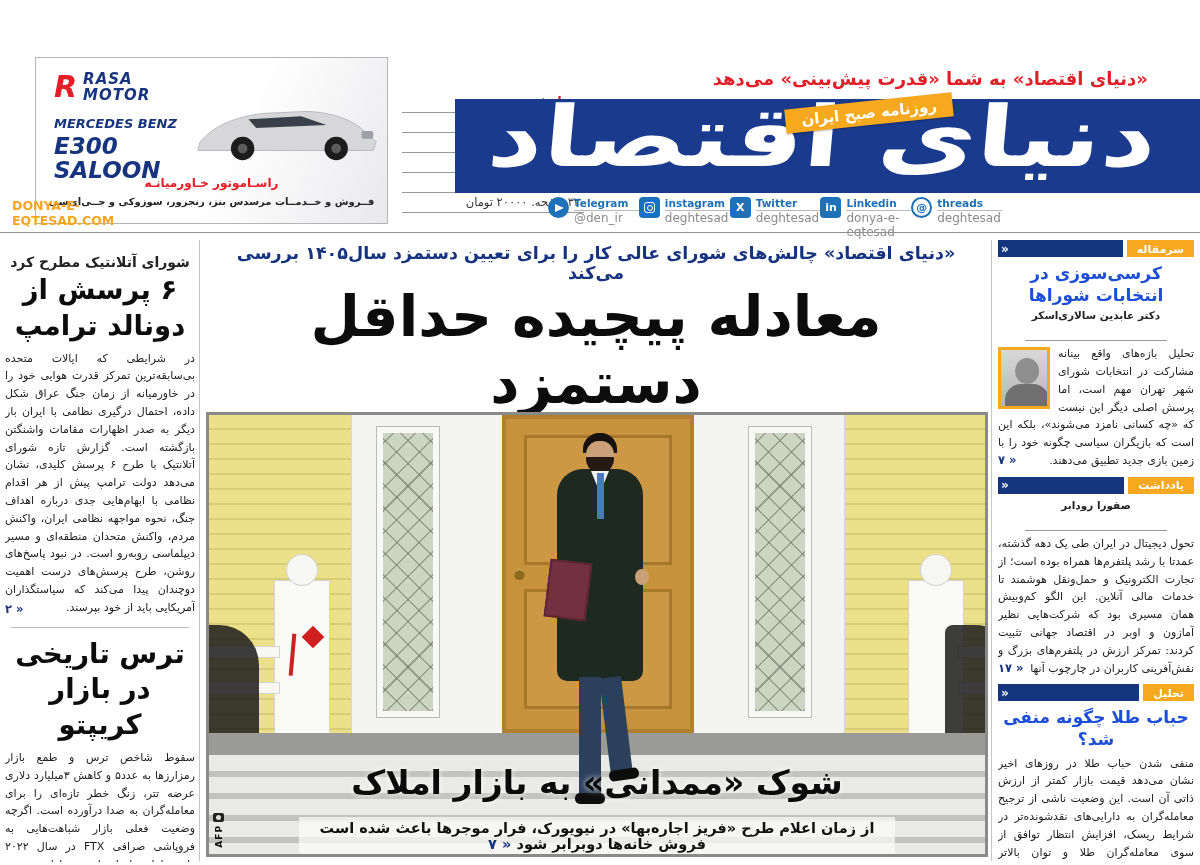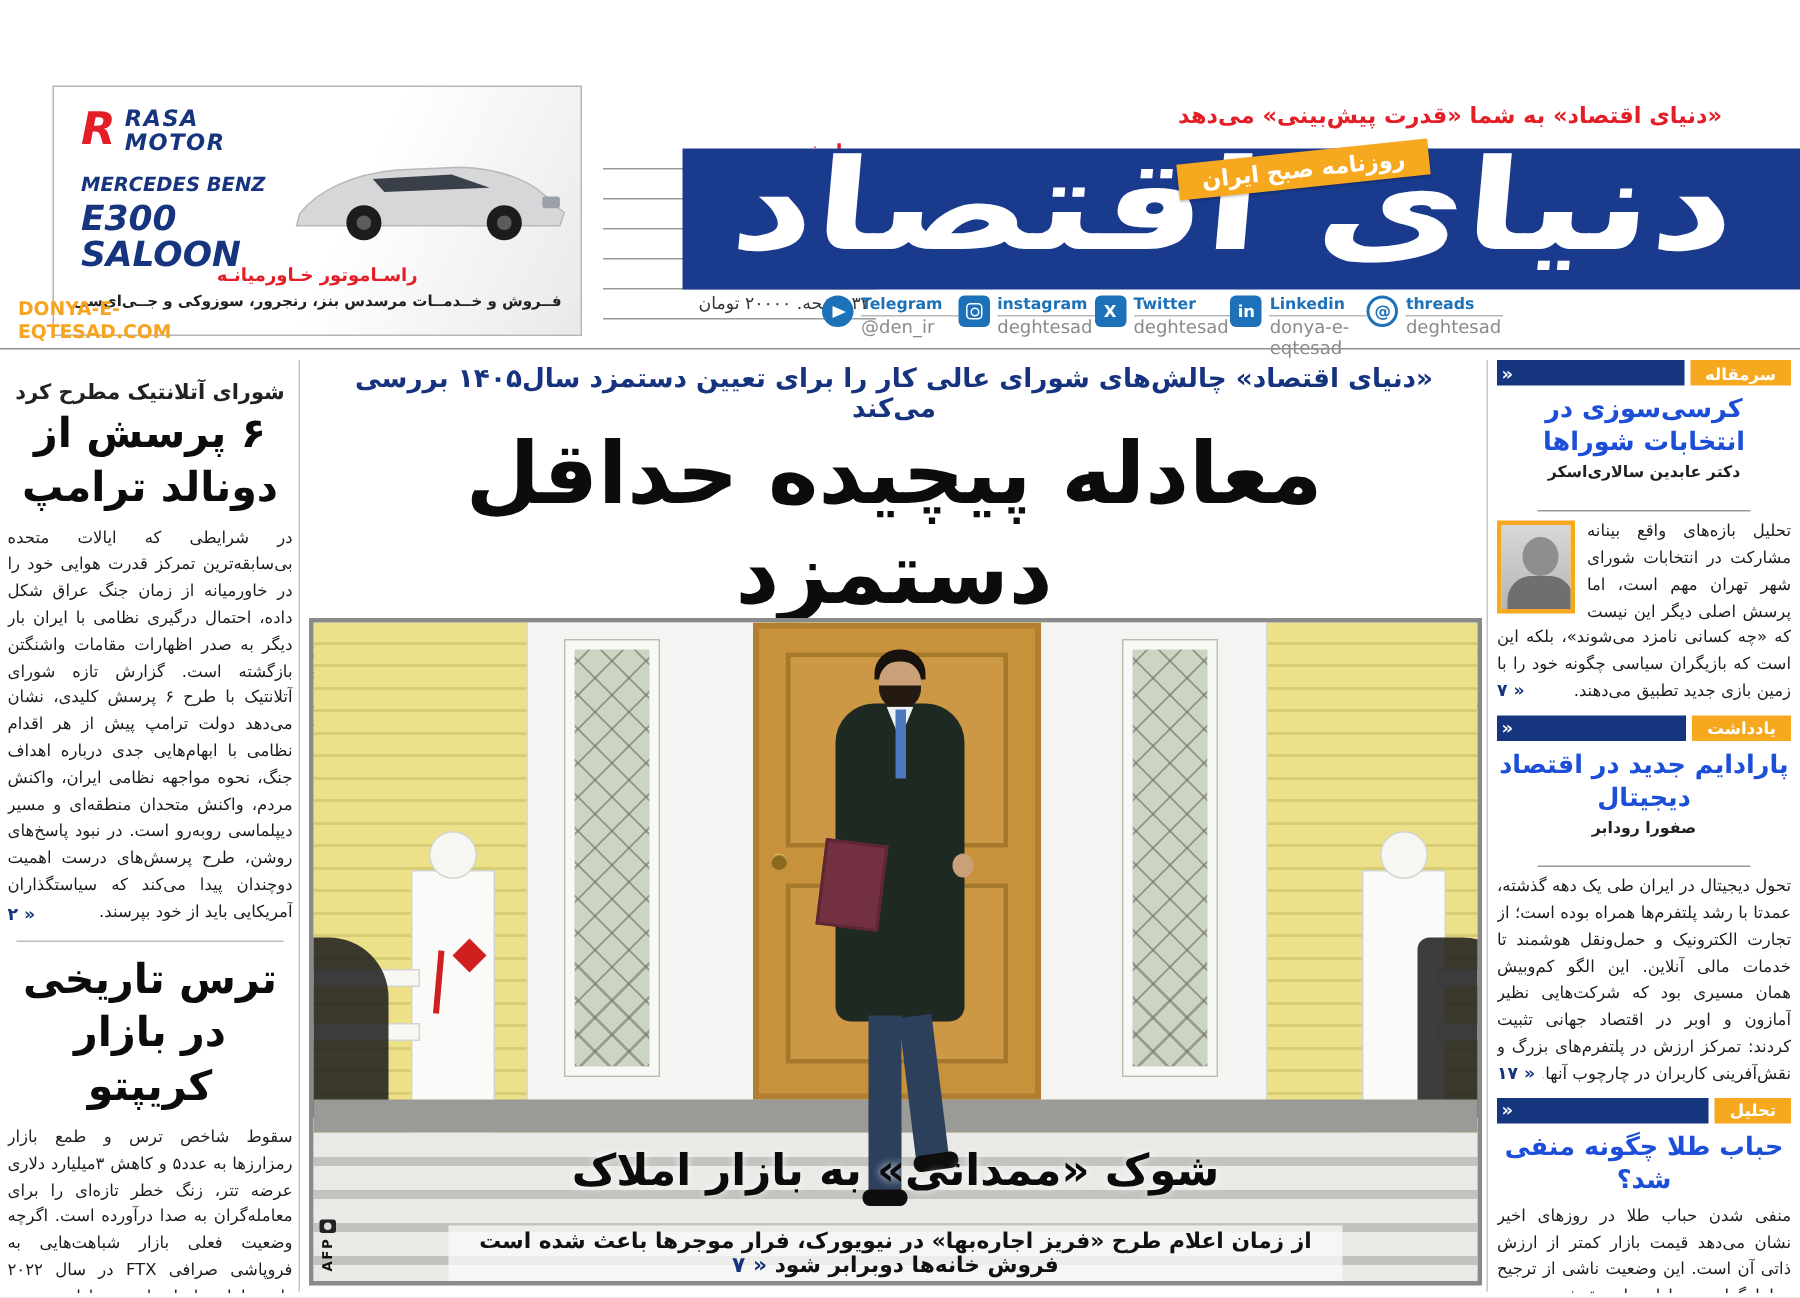--- a/index.html
+++ b/index.html
@@ -16,21 +16,21 @@
   .ad-model-brand { position:absolute; left:18px; top:58px; color:#17357e; font-style:italic; font-weight:700; font-size:13px; }
   .ad-model { position:absolute; left:18px; top:76px; color:#17357e; font-style:italic; font-weight:900; font-size:23px; line-height:1.05; }
   .ad-car { position:absolute; right:4px; top:28px; }
   .ad-dealer { position:absolute; left:0; right:0; top:118px; text-align:center; color:#e31e26; font-weight:700; font-size:12px; }
   .ad-services { position:absolute; left:0; right:0; top:138px; text-align:center; color:#222; font-weight:700; font-size:10px; }
 
   .date-block { position:absolute; left:402px; top:92px; width:182px; font-size:11.5px; color:#333; }
   .date-block .row { border-bottom:1px solid #9a9a9a; padding:2px 4px 3px; text-align:right; }
   .date-weekday { color:#e31e26; font-weight:700; font-size:13px; }
 
-  .slogan { position:absolute; right:52px; top:68px; color:#e31e26; font-weight:700; font-size:15px; }
+  .slogan { position:absolute; right:52px; top:68px; color:#e31e26; font-weight:700; font-size:18px; }
   .band { position:absolute; left:455px; top:99px; width:745px; height:94px; background:#1a3a8e; }
   .logo-text { position:absolute; left:0; right:10px; top:-12px; text-align:center; color:#fff; font-weight:900;
                font-size:84px; line-height:1.2; transform:scaleX(1.28) skewX(-4deg); transform-origin:center; white-space:nowrap; }
   .badge { position:absolute; left:330px; top:2px; background:#f6a81f; color:#fff; font-weight:700; font-size:15px;
            padding:3px 16px; transform:rotate(-6deg); box-shadow:0 1px 2px rgba(0,0,0,.25); }
   .website { position:absolute; left:12px; top:198px; width:165px; text-align:left; color:#f7a520; font-weight:900; font-size:12.5px; direction:ltr; }
 
   .social { position:absolute; left:548px; top:197px; width:478px; display:flex; direction:ltr; justify-content:flex-start; }
   .social-item { display:flex; gap:5px; align-items:flex-start; width:19%; }
   .s-icon { width:21px; height:21px; border-radius:50%; background:#1d71b8; color:#fff; font-size:11px; font-weight:700;
@@ -86,21 +86,21 @@
   .tie { position:absolute; left:58px; top:40px; width:7px; height:46px; background:#4a79c0; }
   .coat { position:absolute; left:18px; top:36px; width:86px; height:212px; border-radius:26px 26px 10px 10px; background:#1e2922; }
   .folder { position:absolute; left:8px; top:128px; width:42px; height:58px; background:#733040; border:2px solid #5c2633; transform:rotate(7deg); }
   .hand { position:absolute; left:96px; top:136px; width:14px; height:16px; border-radius:50%; background:#caa078; }
   .leg { position:absolute; width:22px; background:#2c405c; }
   .leg.l1 { left:40px; top:244px; height:118px; }
   .leg.l2 { left:66px; top:244px; height:98px; transform:rotate(-7deg); }
   .shoe { position:absolute; width:30px; height:11px; background:#0e0e0e; border-radius:5px; }
   .shoe.s1 { left:36px; top:360px; } .shoe.s2 { left:70px; top:336px; transform:rotate(-8deg); }
 
-  .photo-cap-title { position:absolute; left:0; right:0; top:348px; text-align:center; color:#0b0b0b; font-weight:900; font-size:29px; text-shadow:0 0 6px rgba(255,255,255,.9); }
+  .photo-cap-title { position:absolute; left:0; right:0; top:348px; text-align:center; color:#0b0b0b; font-weight:900; font-size:33px; text-shadow:0 0 6px rgba(255,255,255,.9); }
   .photo-cap-sub { position:absolute; left:90px; right:90px; top:402px; text-align:center; background:rgba(250,250,248,.75);
                    font-weight:700; font-size:14.5px; color:#111; padding:3px 6px; }
   .credit { position:absolute; left:4px; bottom:6px; display:flex; flex-direction:column; align-items:center; gap:3px; direction:ltr; }
   .credit .cam { width:11px; height:9px; background:#222; border-radius:2px; position:relative; }
   .credit .cam::after { content:""; position:absolute; left:3px; top:2px; width:5px; height:5px; border-radius:50%; background:#ddd; }
   .credit .txt { writing-mode:vertical-rl; transform:rotate(180deg); font-size:9px; font-weight:700; color:#111; letter-spacing:1px; }
 
   
   .rcol { position:absolute; left:998px; top:240px; width:196px; height:622px; overflow:hidden; }
   .sec { margin-bottom:7px; }
@@ -289,21 +289,20 @@
       </div>
     </div>
 
     <div class="sec">
       <div class="sec-head">
           <span class="sec-label">یادداشت</span>
           <span class="sec-bar">
             <span>«</span>
           </span>
         </div>
-      <div class="sec-title">پارادایم جدید در اقتصاد دیجیتال</div>
       <div class="author">صفورا رودابر</div>
       <div class="sec-body">
         <span>تحول دیجیتال در ایران طی یک دهه گذشته، عمدتا با رشد پلتفرم‌ها همراه بوده است؛ از تجارت الکترونیک و حمل‌ونقل هوشمند تا خدمات مالی آنلاین. این الگو کم‌وبیش همان مسیری بود که شرکت‌هایی نظیر آمازون و اوبر در اقتصاد جهانی تثبیت کردند: تمرکز ارزش در پلتفرم‌های بزرگ و نقش‌آفرینی کاربران در چارچوب آنها.</span>
         <span class="pref ref"><span>«</span> <span>۱۷</span></span>
       </div>
     </div>
 
     <div class="sec">
       <div class="sec-head">
           <span class="sec-label">تحلیل</span>

